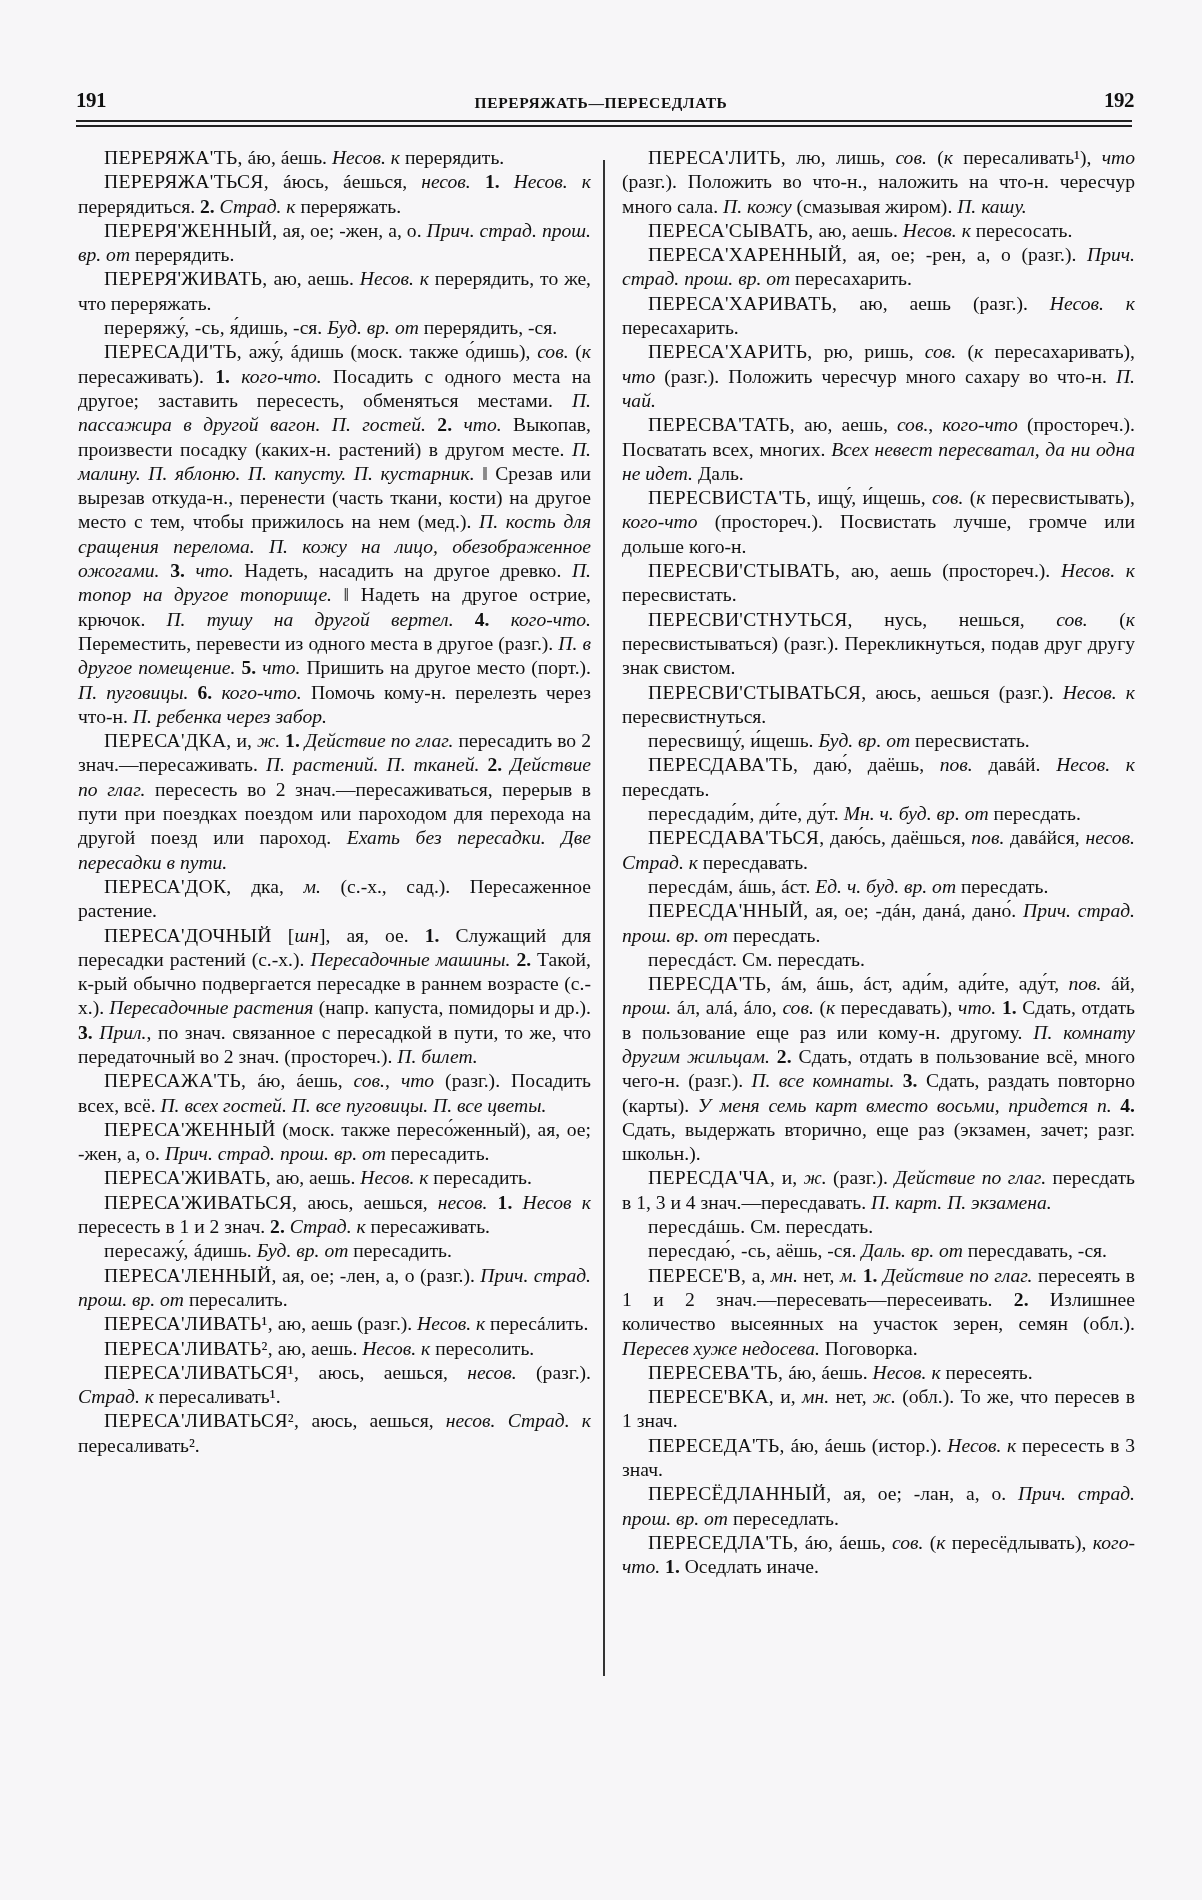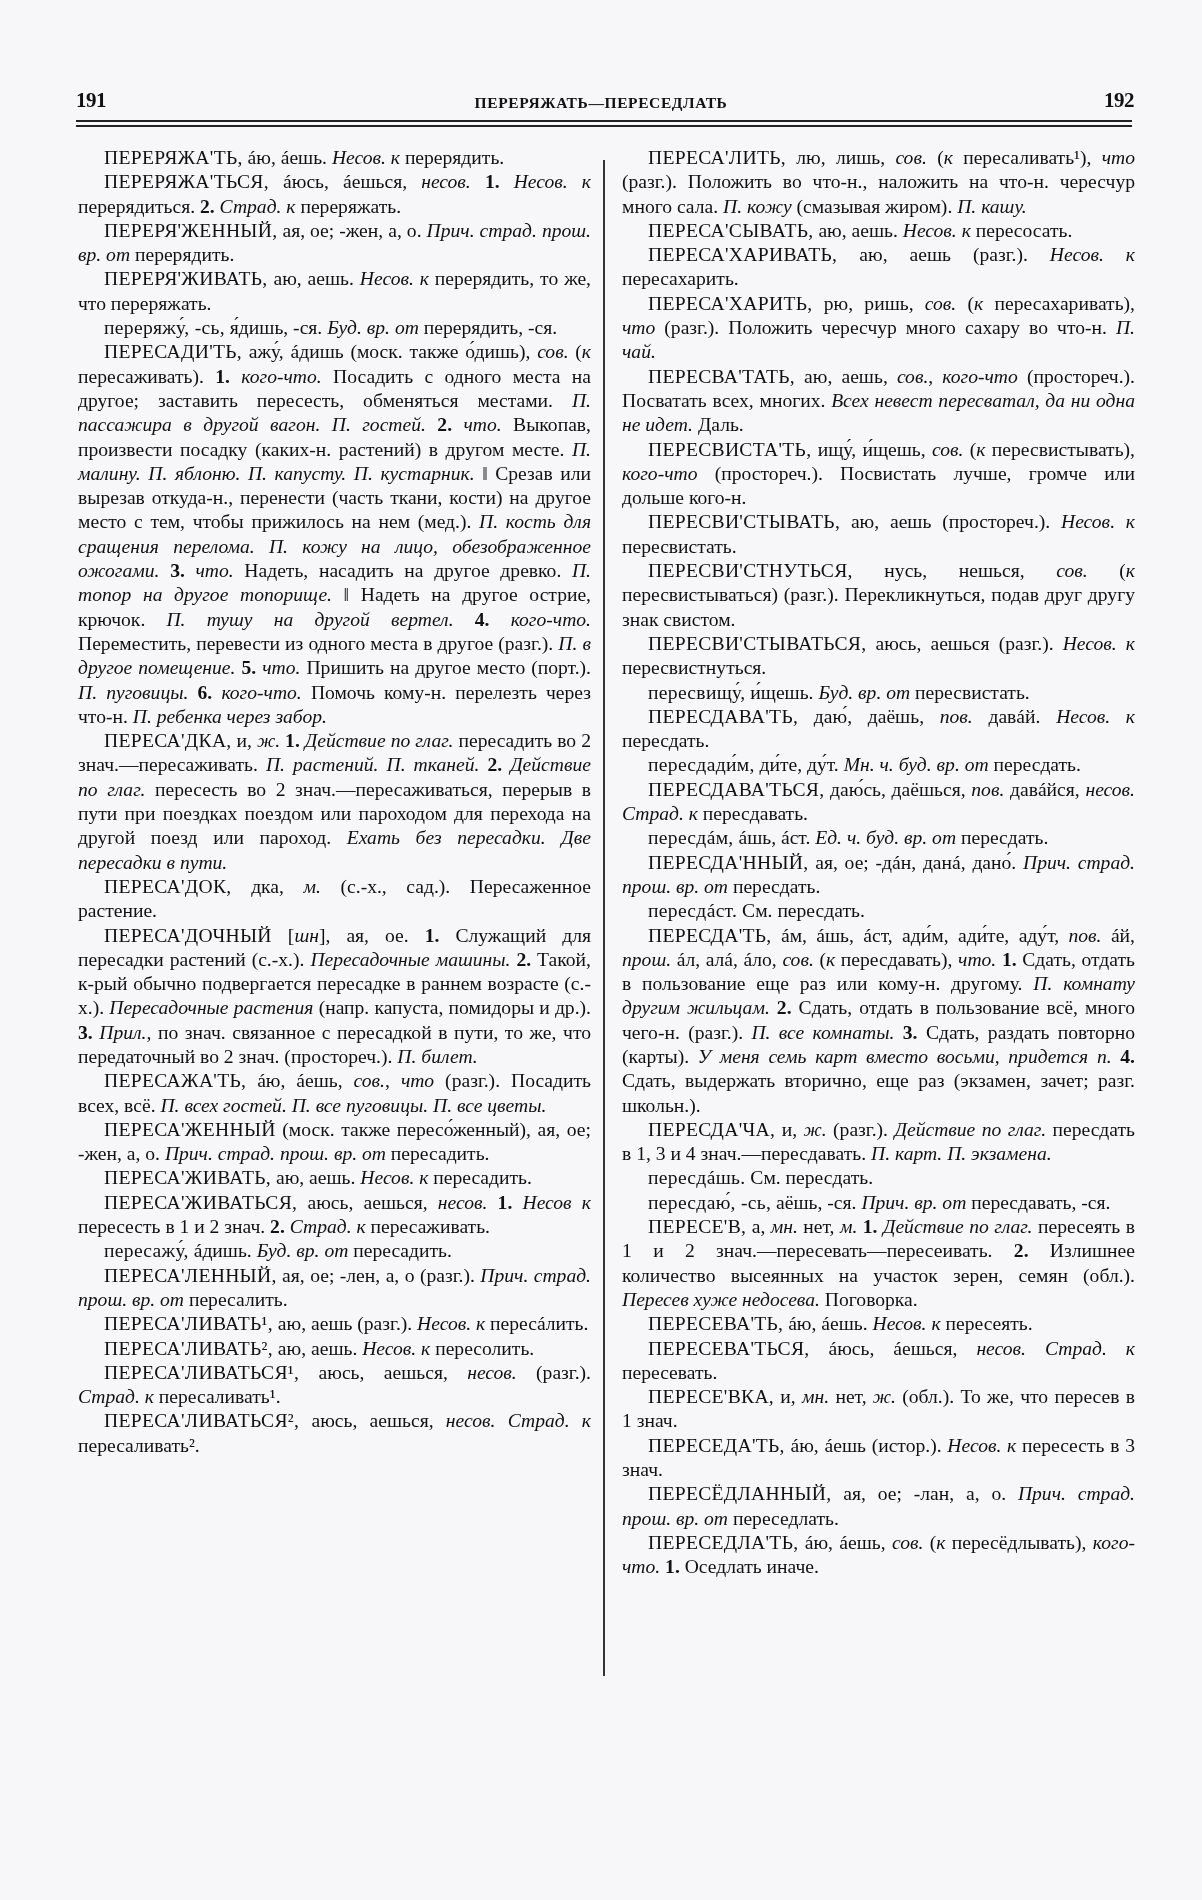--- a/index.html
+++ b/index.html
@@ -52,38 +52,38 @@
     <p class="entry"><span class="hw">ПЕРЕСА'ЛЕННЫЙ,</span><span> ая, ое; -лен, а, о (разг.). <i>Прич. страд. прош. вр. от</i> пересалить.</span></p>
     <p class="entry"><span class="hw">ПЕРЕСА'ЛИВАТЬ¹,</span><span> аю, аешь (разг.). <i>Несов. к</i> пересáлить.</span></p>
     <p class="entry"><span class="hw">ПЕРЕСА'ЛИВАТЬ²,</span><span> аю, аешь. <i>Несов. к</i> пересолить.</span></p>
     <p class="entry"><span class="hw">ПЕРЕСА'ЛИВАТЬСЯ¹,</span><span> аюсь, аешься, <i>несов.</i> (разг.). <i>Страд. к</i> пересаливать¹.</span></p>
     <p class="entry"><span class="hw">ПЕРЕСА'ЛИВАТЬСЯ²,</span><span> аюсь, аешься, <i>несов. Страд. к</i> пересаливать².</span></p>
   </div>
 <div class="divider"></div>
 <div class="col right" id="col-right">
     <p class="entry"><span class="hw">ПЕРЕСА'ЛИТЬ,</span><span> лю, лишь, <i>сов.</i> (<i>к</i> пересаливать¹), <i>что</i> (разг.). Положить во что-н., наложить на что-н. чересчур много сала. <i>П. кожу</i> (смазывая жиром). <i>П. кашу.</i></span></p>
     <p class="entry"><span class="hw">ПЕРЕСА'СЫВАТЬ,</span><span> аю, аешь. <i>Несов. к</i> пересосать.</span></p>
+    <p class="entry"><span class="hw">ПЕРЕСА'ХАРЕННЫЙ,</span><span> ая, ое; -рен, а, о (разг.). <i>Прич. страд. прош. вр. от</i> пересахарить.</span></p>
     <p class="entry"><span class="hw">ПЕРЕСА'ХАРИВАТЬ,</span><span> аю, аешь (разг.). <i>Несов. к</i> пересахарить.</span></p>
     <p class="entry"><span class="hw">ПЕРЕСА'ХАРИТЬ,</span><span> рю, ришь, <i>сов.</i> (<i>к</i> пересахаривать), <i>что</i> (разг.). Положить чересчур много сахару во что-н. <i>П. чай.</i></span></p>
     <p class="entry"><span class="hw">ПЕРЕСВА'ТАТЬ,</span><span> аю, аешь, <i>сов.</i>, <i>кого-что</i> (простореч.). Посватать всех, многих. <i>Всех невест пересватал, да ни одна не идет.</i> Даль.</span></p>
     <p class="entry"><span class="hw">ПЕРЕСВИСТА'ТЬ,</span><span> ищу́, и́щешь, <i>сов.</i> (<i>к</i> пересвистывать), <i>кого-что</i> (простореч.). Посвистать лучше, громче или дольше кого-н.</span></p>
     <p class="entry"><span class="hw">ПЕРЕСВИ'СТЫВАТЬ,</span><span> аю, аешь (простореч.). <i>Несов. к</i> пересвистать.</span></p>
     <p class="entry"><span class="hw">ПЕРЕСВИ'СТНУТЬСЯ,</span><span> нусь, нешься, <i>сов.</i> (<i>к</i> пересвистываться) (разг.). Перекликнуться, подав друг другу знак свистом.</span></p>
     <p class="entry"><span class="hw">ПЕРЕСВИ'СТЫВАТЬСЯ,</span><span> аюсь, аешься (разг.). <i>Несов. к</i> пересвистнуться.</span></p>
     <p class="entry"><span class="hw">пересвищу́,</span><span> и́щешь. <i>Буд. вр. от</i> пересвистать.</span></p>
     <p class="entry"><span class="hw">ПЕРЕСДАВА'ТЬ,</span><span> даю́, даёшь, <i>пов.</i> давáй. <i>Несов. к</i> пересдать.</span></p>
     <p class="entry"><span class="hw">пересдади́м,</span><span> ди́те, ду́т. <i>Мн. ч. буд. вр. от</i> пересдать.</span></p>
     <p class="entry"><span class="hw">ПЕРЕСДАВА'ТЬСЯ,</span><span> даю́сь, даёшься, <i>пов.</i> давáйся, <i>несов. Страд. к</i> пересдавать.</span></p>
     <p class="entry"><span class="hw">пересдáм,</span><span> áшь, áст. <i>Ед. ч. буд. вр. от</i> пересдать.</span></p>
     <p class="entry"><span class="hw">ПЕРЕСДА'ННЫЙ,</span><span> ая, ое; -дáн, данá, дано́. <i>Прич. страд. прош. вр. от</i> пересдать.</span></p>
     <p class="entry"><span class="hw">пересдáст.</span><span> См. пересдать.</span></p>
     <p class="entry"><span class="hw">ПЕРЕСДА'ТЬ,</span><span> áм, áшь, áст, ади́м, ади́те, аду́т, <i>пов.</i> áй, <i>прош.</i> áл, алá, áло, <i>сов.</i> (<i>к</i> пересдавать), <i>что.</i> <b>1.</b> Сдать, отдать в пользование еще раз или кому-н. другому. <i>П. комнату другим жильцам.</i> <b>2.</b> Сдать, отдать в пользование всё, много чего-н. (разг.). <i>П. все комнаты.</i> <b>3.</b> Сдать, раздать повторно (карты). <i>У меня семь карт вместо восьми, придется п.</i> <b>4.</b> Сдать, выдержать вторично, еще раз (экзамен, зачет; разг. школьн.).</span></p>
     <p class="entry"><span class="hw">ПЕРЕСДА'ЧА,</span><span> и, <i>ж.</i> (разг.). <i>Действие по глаг.</i> пересдать в 1, 3 и 4 знач.—пересдавать. <i>П. карт. П. экзамена.</i></span></p>
     <p class="entry"><span class="hw">пересдáшь.</span><span> См. пересдать.</span></p>
-    <p class="entry"><span class="hw">пересдаю́, -сь,</span><span> аёшь, -ся. <i>Прич. вр. от</i> пересдавать, -ся.</span></p>
+    <p class="entry"><span class="hw">пересдаю́, -сь,</span><span> аёшь, -ся. <i>Даль. вр. от</i> пересдавать, -ся.</span></p>
     <p class="entry"><span class="hw">ПЕРЕСЕ'В,</span><span> а, <i>мн.</i> нет, <i>м.</i> <b>1.</b> <i>Действие по глаг.</i> пересеять в 1 и 2 знач.—пересевать—пересеивать. <b>2.</b> Излишнее количество высеянных на участок зерен, семян (обл.). <i>Пересев хуже недосева.</i> Поговорка.</span></p>
     <p class="entry"><span class="hw">ПЕРЕСЕВА'ТЬ,</span><span> áю, áешь. <i>Несов. к</i> пересеять.</span></p>
-    <p class="entry"><span class="hw">ПЕРЕСЕВА'ТЬСЯ,</span><span> áюсь, áешься, <i>несов. Страд. к</i> пересевать.</span></p>
     <p class="entry"><span class="hw">ПЕРЕСЕ'ВКА,</span><span> и, <i>мн.</i> нет, <i>ж.</i> (обл.). То же, что пересев в 1 знач.</span></p>
     <p class="entry"><span class="hw">ПЕРЕСЕДА'ТЬ,</span><span> áю, áешь (истор.). <i>Несов. к</i> пересесть в 3 знач.</span></p>
     <p class="entry"><span class="hw">ПЕРЕСЁДЛАННЫЙ,</span><span> ая, ое; -лан, а, о. <i>Прич. страд. прош. вр. от</i> переседлать.</span></p>
     <p class="entry"><span class="hw">ПЕРЕСЕДЛА'ТЬ,</span><span> áю, áешь, <i>сов.</i> (<i>к</i> пересёдлывать), <i>кого-что.</i> <b>1.</b> Оседлать иначе.</span></p>
   </div>
 
 </body></html>

